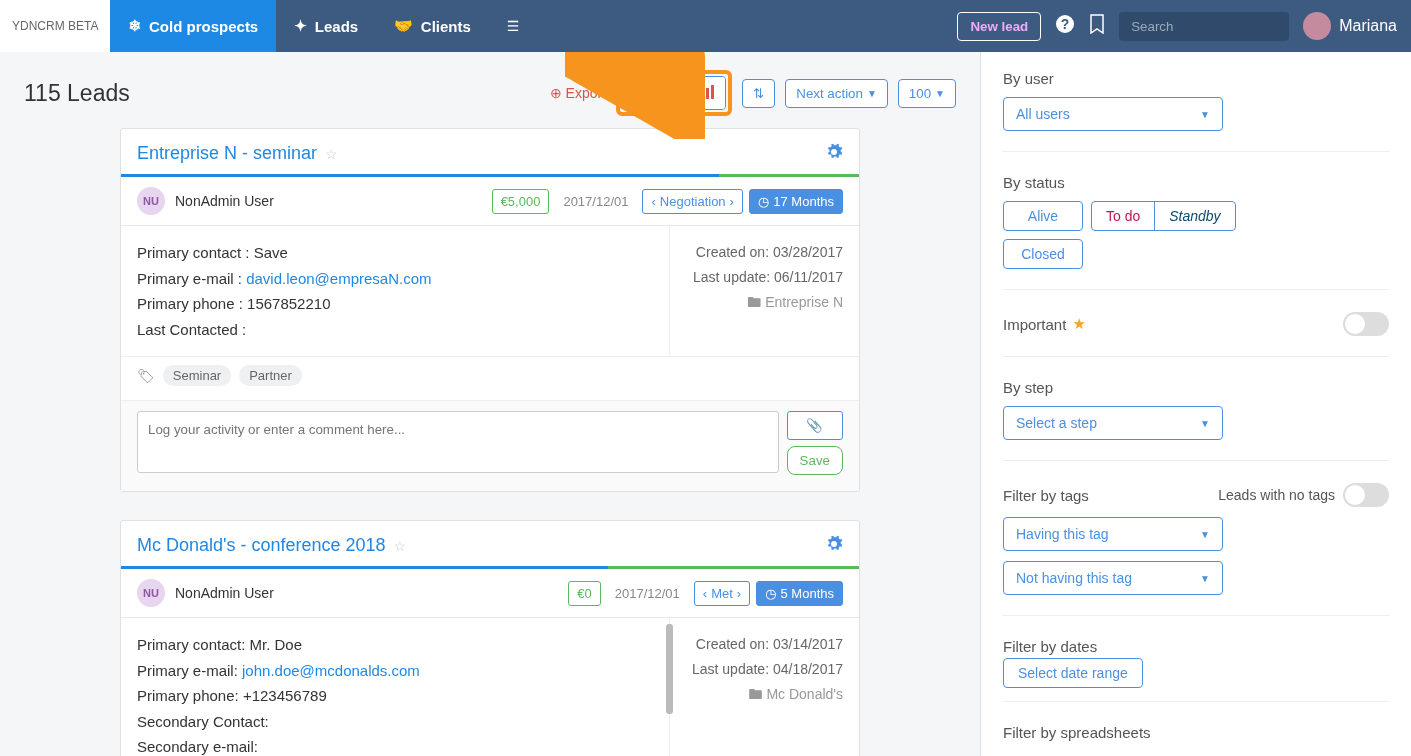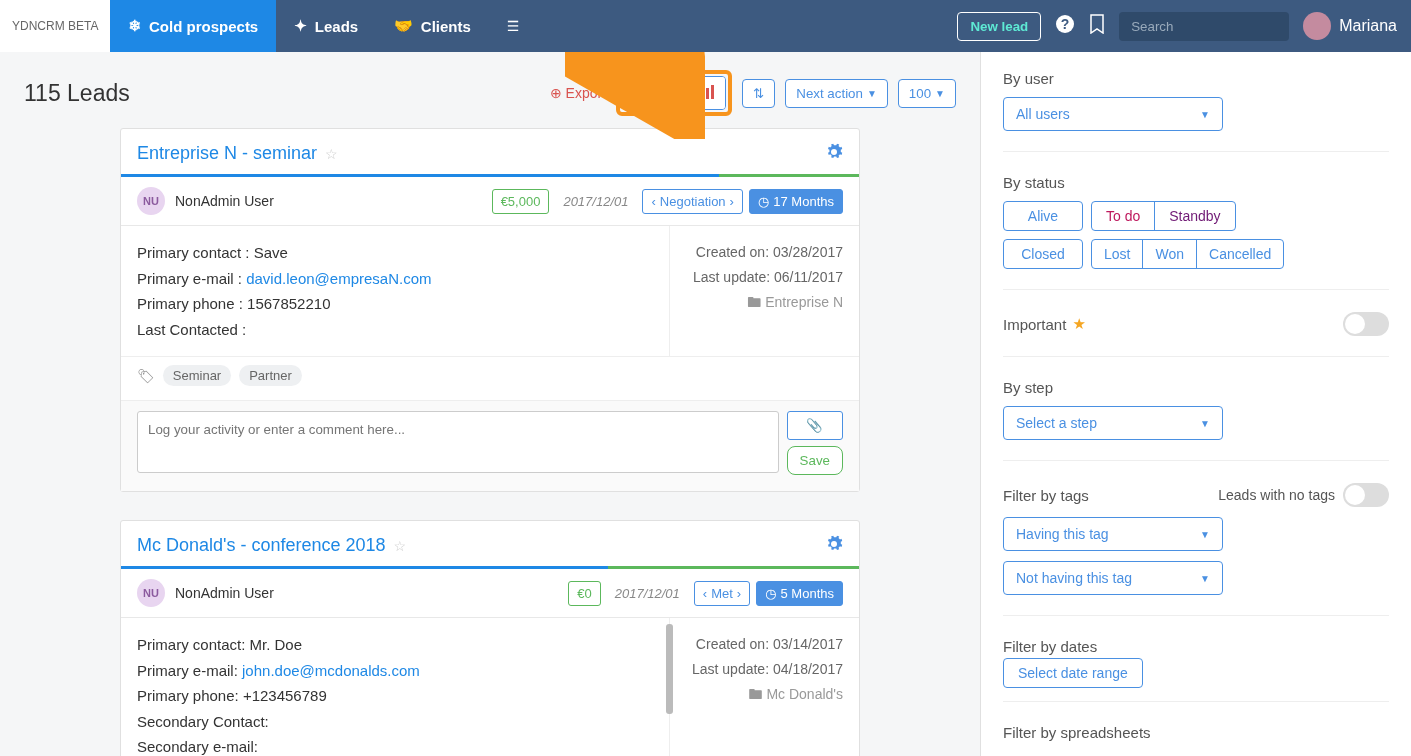--- a/index.html
+++ b/index.html
@@ -7,21 +7,21 @@
 
 
 .topbar { display: flex; align-items: stretch; height: 52px; background: #3d5a80; color: #fff; }
 .logo { display: flex; align-items: center; padding: 0 12px; background: #fff; color: #666; font-weight: 500; font-size: 12px; height: 52px; }
 .nav-tabs { display: flex; }
 .nav-tab { display: flex; align-items: center; padding: 0 18px; color: #fff; font-weight: 600; font-size: 15px; cursor: pointer; position: relative; }
 .nav-tab.active { background: #1e88e5; }
 .nav-tab .icn { margin-right: 8px; font-size: 15px; }
 .nav-burger { display: flex; align-items: center; padding: 0 18px; cursor: pointer; }
 .topbar-right { margin-left: auto; display: flex; align-items: center; gap: 14px; padding: 0 14px; }
-.btn-newlead { background: transparent; border: 1px solid #fff; color: #5eead4; padding: 6px 12px; border-radius: 4px; font-weight: 600; cursor: pointer; }
+.btn-newlead { background: transparent; border: 1px solid #fff; color: #f0abfc; padding: 6px 12px; border-radius: 4px; font-weight: 600; cursor: pointer; }
 .top-icon { color: #fff; cursor: pointer; font-size: 18px; }
 .search-input { background: #2f4a6a; border: none; border-radius: 4px; padding: 7px 12px; color: #84cc16; width: 170px; }
 .search-input::placeholder { color: #9ab; }
 .user-chip { display: flex; align-items: center; gap: 8px; color: #fff; font-size: 16px; }
 .user-avatar { width: 28px; height: 28px; border-radius: 50%; background:#c48b9f; display:inline-block; }
 
 
 .layout { display: flex; height: calc(100vh - 52px); }
 .main { flex: 1; overflow-y: auto; background: #f5f6f7; border-right: 1px solid #e0e0e0; }
 .sidebar { width: 430px; padding: 18px 22px; overflow-y: auto; }
@@ -48,21 +48,21 @@
 .card-title { color: #1e88e5; font-size: 18px; font-weight: 500; }
 .star { color:#ccc; margin-left:8px; }
 .gear { margin-left:auto; color:#4a90e2; cursor:pointer; }
 .prog-bar { height:3px; display:flex; }
 .prog-seg { height:100%; }
 .card-sub { display:flex; align-items:center; padding: 10px 16px; gap:10px; border-bottom:1px solid #e8e8e8;}
 .owner-chip { display:flex; align-items:center; gap:10px; }
 .avatar-sm { width:28px; height:28px; border-radius:50%; background:#e8d5f0; color:#8b5a9e; display:flex; align-items:center; justify-content:center; font-size:11px; font-weight:600; }
 .badge { border-radius:3px; padding:4px 8px; font-size:13px; display:inline-flex; align-items:center; gap:4px;}
 .badge-green { border:1px solid #5cb85c; color:#5cb85c; }
-.badge-grey { color:#888;font-style:italic; }
+.badge-grey { color:#888; }
 .badge-blue-outline { border:1px solid #4a90e2; color:#4a90e2; cursor:pointer;}
 .badge-blue-fill { background:#4a90e2; color:#fff; border:1px solid #4a90e2; }
 .card-body { display:flex; }
 .card-left { flex:1; padding: 14px 16px; font-size:15px; line-height:1.7; position:relative; }
 .card-left a { color:#1e88e5; text-decoration:none; }
 .card-right { width:190px; padding: 14px 16px; text-align:right; color:#666; font-size:14px; border-left:1px solid #eee; line-height:1.8;}
 .folder-line { color:#999; }
 .tag-row { padding: 8px 16px 14px; display:flex; align-items:center; gap:8px; border-top:1px solid #eee;}
 .tag-icon { color:#888; }
 .tag { background:#eef0f2; color:#666; padding:3px 10px; border-radius:12px; font-size:13px; }
@@ -306,30 +306,25 @@
         <span class="caret-down">▼</span>
       </div>
     </div>
 
     <div class="filter-group">
       <div class="filter-label">By status</div>
       <div class="status-pills" style="margin-bottom:8px;">
         <span class="pill wide">Alive</span>
         <span style="display:inline-flex; border:1px solid #4a90e2; border-radius:4px; overflow:hidden;">
           <span style="padding:6px 14px; color:#be185d; border-right:1px solid #4a90e2;">To do</span>
-          <span style="padding:6px 14px; color:#701a75;">Standby</span>
+          <span style="padding:6px 14px; color:#0c4a6e;font-style:italic;">Standby</span>
         </span>
       </div>
       <div class="status-pills">
         <span class="pill wide">Closed</span>
-        <span style="display:inline-flex; border:1px solid #4a90e2; border-radius:4px; overflow:hidden;">
-          <span style="padding:6px 12px; color:#4a90e2; border-right:1px solid #4a90e2;">Lost</span>
-          <span style="padding:6px 12px; color:#4a90e2; border-right:1px solid #4a90e2;">Won</span>
-          <span style="padding:6px 12px; color:#4a90e2;">Cancelled</span>
-        </span>
       </div>
     </div>
 
     <div class="filter-group flex-row">
       <div class="filter-label" style="margin:0;">
         <span>Important</span>
         <span class="star-orange" style="margin-left:6px;">★</span>
       </div>
       <div class="toggle"></div>
     </div>

